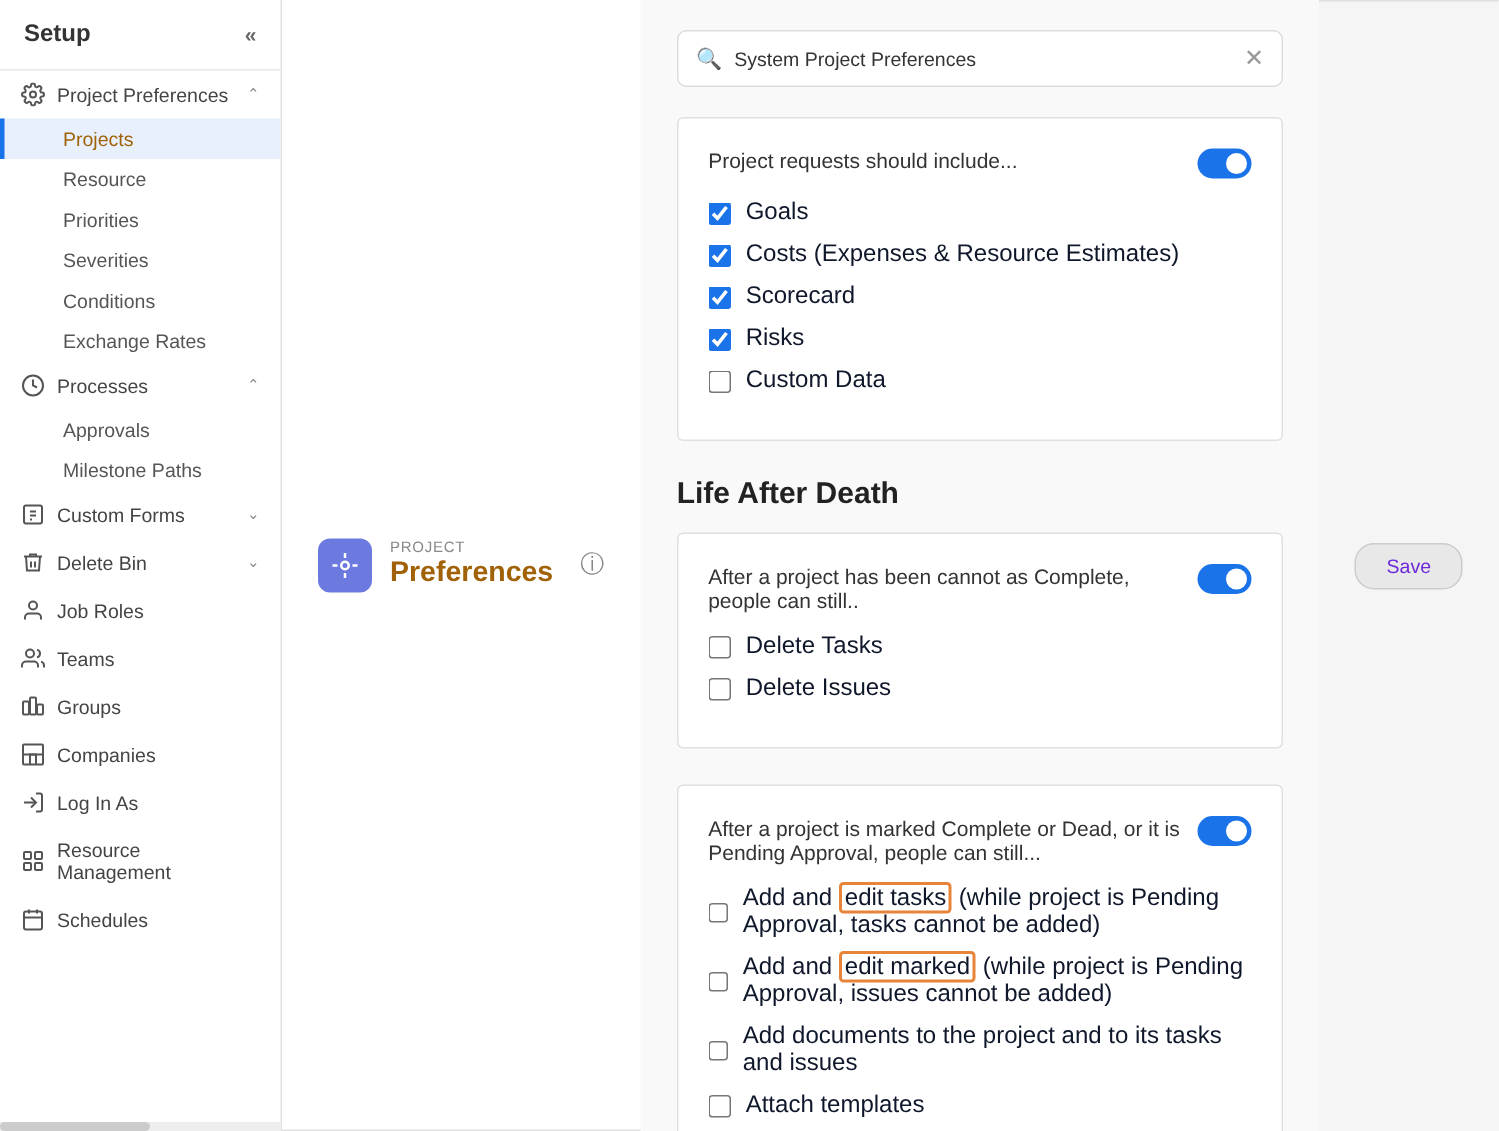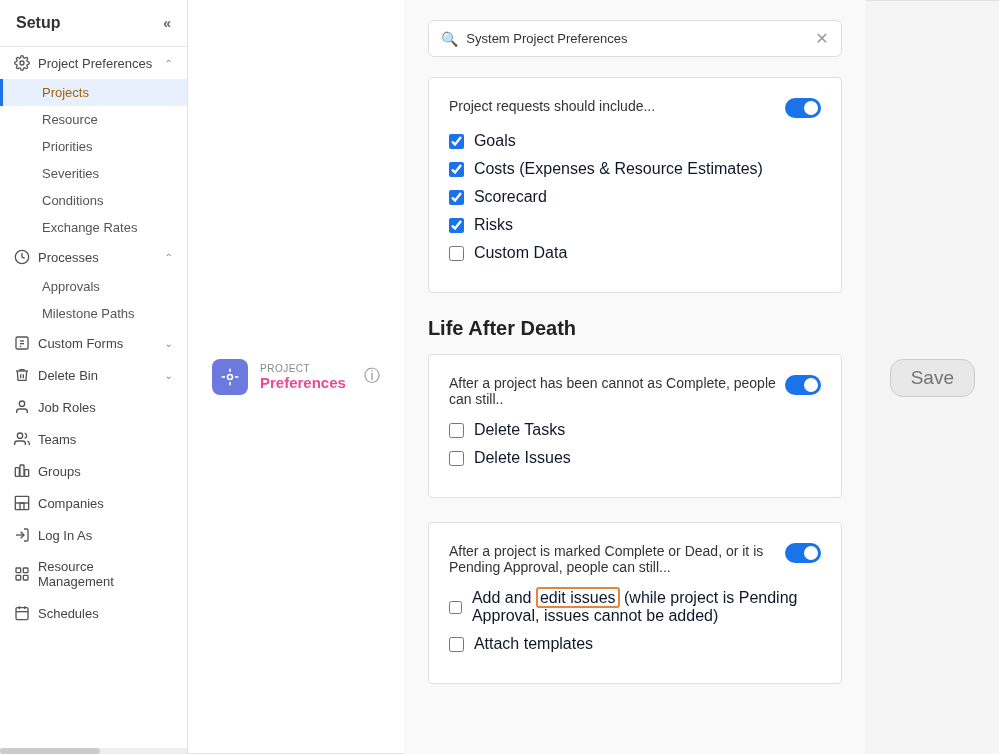--- a/index.html
+++ b/index.html
@@ -15,21 +15,21 @@
     .sidebar-item { padding: 6px 14px 6px 42px; cursor: pointer; font-size: 13px; color: #555; }
     .sidebar-item.active { background: #e8f0fe; color: #a16207; font-weight: 500; border-left: 3px solid #1a73e8; padding-left: 39px; }
     .chevron { font-size: 10px; color: #888; }
 
     
     .main { flex: 1; display: flex; flex-direction: row; overflow: hidden; background: #f9f9f9; }
     .main-header { background: #fff; border-bottom: 1px solid #e0e0e0; padding: 12px 24px; display: flex; align-items: center; gap: 12px; }
     .header-icon { width: 36px; height: 36px; background: #6c7ae0; border-radius: 8px; display: flex; align-items: center; justify-content: center; color: white; font-size: 16px; }
     .header-text { display: flex; flex-direction: column; }
     .header-project-label { font-size: 10px; color: #888; text-transform: uppercase; letter-spacing: 0.5px; }
-    .header-title { font-size: 15px; font-weight: 600; color: #ec4899; }
+    .header-title { font-size: 19px; font-weight: 600; color: #a16207; }
     .header-help { margin-left: 6px; color: #888; font-size: 16px; cursor: pointer; }
 
     .main-content { flex: 1; overflow-y: auto; padding: 20px 24px; }
 
     
     .search-bar { background: #fff; border: 1px solid #ddd; border-radius: 6px; display: flex; align-items: center; padding: 8px 12px; margin-bottom: 20px; gap: 8px; }
     .search-icon { color: #999; font-size: 14px; }
     .search-input { border: none; outline: none; flex: 1; font-size: 13px; color: #333; background: transparent; }
     .search-clear { color: #999; cursor: pointer; font-size: 16px; }
 
@@ -50,21 +50,21 @@
     
     .checkbox-item { display: flex; align-items: center; gap: 10px; margin-bottom: 10px; }
     .checkbox-item input[type="checkbox"] { width: 15px; height: 15px; accent-color: #1a73e8; cursor: pointer; }
     .checkbox-item label { font-size: 16px; color: #0f172a; cursor: pointer; }
 
     
     .highlight-box { border: 2px solid #e8843a; border-radius: 3px; padding: 0 2px; display: inline; }
 
     
     .bottom-bar { background: #f5f5f5; border-top: 1px solid #e0e0e0; padding: 12px 24px; display: flex; align-items: center; }
-    .save-btn { background: #e8e8e8; border: 1px solid #ccc; border-radius: 13px; padding: 7px 20px; font-size: 19px; color: #737373; cursor: not-allowed; }
+    .save-btn { background: #e8e8e8; border: 1px solid #ccc; border-radius: 13px; padding: 7px 20px; font-size: 13px; color: #6d28d9; cursor: not-allowed; }
 
     
     .sidebar-scroll-indicator { height: 6px; background: #eee; margin-top: auto; position: relative; }
     .sidebar-scroll-thumb { height: 6px; width: 100px; background: #ccc; border-radius: 3px; }
 
     
     svg { display: inline-block; vertical-align: middle; }
   </style>
 </head>
 <body>
@@ -320,26 +320,34 @@
 
     <div class="card">
       <div class="toggle-row">
         <span class="toggle-label">After a project is marked Complete or Dead, or it is Pending Approval, people can still...</span>
         <label class="toggle">
           <input type="checkbox" checked="" style="">
           <span class="toggle-slider"></span>
         </label>
       </div>
 
+      <div class="checkbox-item">
+        <input type="checkbox" id="edit-tasks" style="">
+        <label for="edit-tasks">Add and <span class="highlight-box">edit tasks</span> (while project is Pending Approval, tasks cannot be added)</label>
+      </div>
 
       <div class="checkbox-item">
         <input type="checkbox" id="edit-issues" style="">
-        <label for="edit-issues">Add and <span class="highlight-box">edit issues</span> (while project is Pending Approval, issues cannot be added)</label>
-      </div>
-
+        <label for="edit-issues">Add and <span class="highlight-box">edit marked</span> (while project is Pending Approval, issues cannot be added)</label>
+      </div>
+
+      <div class="checkbox-item">
+        <input type="checkbox" id="add-docs" style="">
+        <label for="add-docs">Add documents to the project and to its tasks and issues</label>
+      </div>
 
       <div class="checkbox-item">
         <input type="checkbox" id="attach-templates" style="">
         <label for="attach-templates">Attach templates</label>
       </div>
     </div>
 
   </div>
 
   <div class="bottom-bar">

